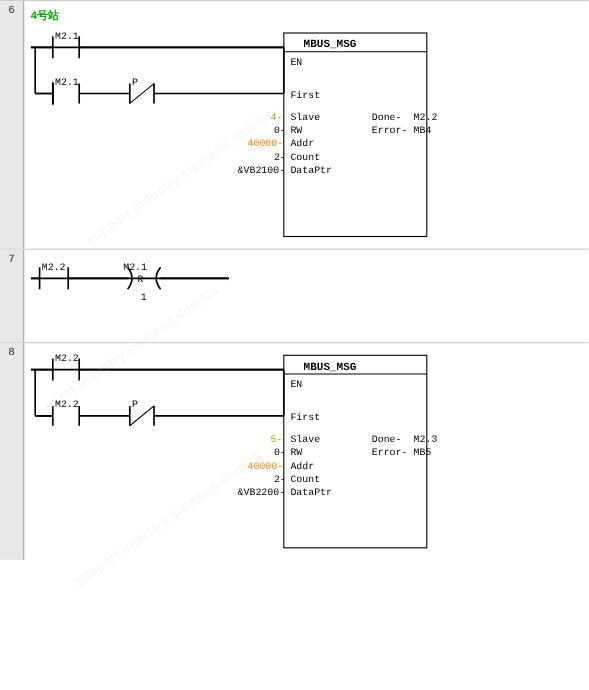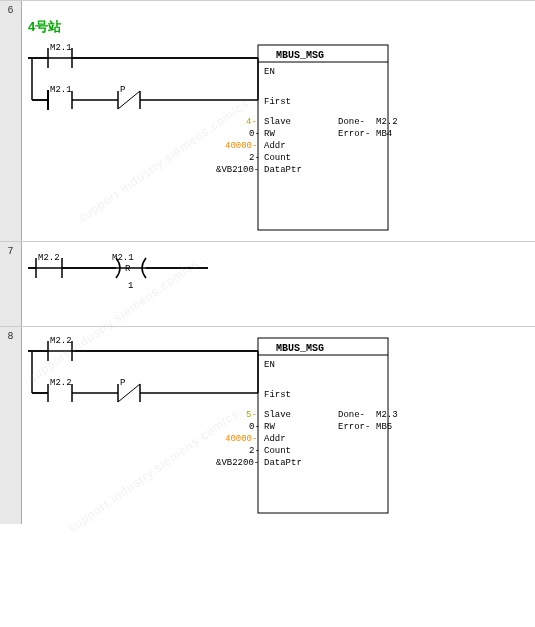--- a/index.html
+++ b/index.html
@@ -54,25 +54,24 @@
     }
 
     .rung-content {
       flex: 1;
       position: relative;
       padding: 6px 4px 6px 6px;
     }
 
     .rung-label {
       color: #00aa00;
-      font-size: 13px;
+      font-size: 10px;
       font-family: Arial, sans-serif;
       margin-bottom: 4px;
       font-weight: bold;
-      margin-top: 11px;
     }
 
     
     .ladder-svg {
       display: block;
     }
 
     
     .fb-box {
       fill: none;

